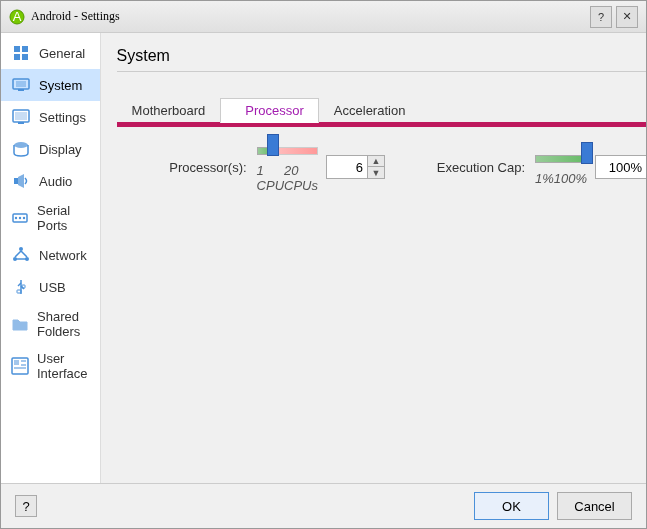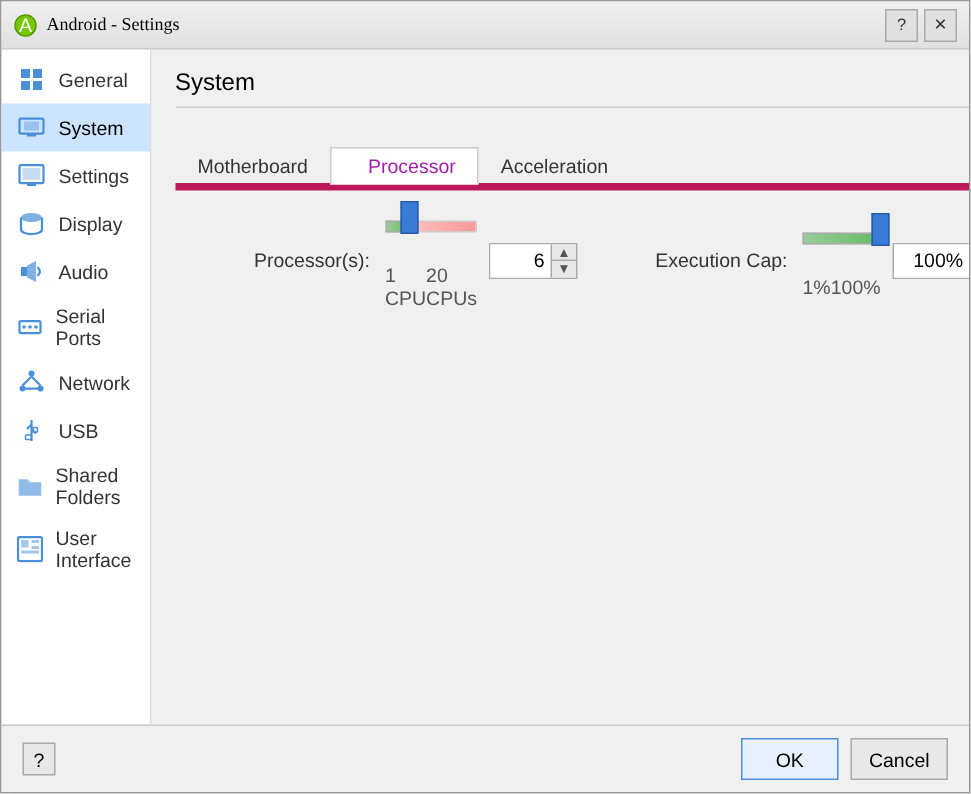--- a/index.html
+++ b/index.html
@@ -23,34 +23,34 @@
     .tab.active { border-color: #ccc; border-bottom: 1px solid #fff; background: #fff; color: #a21caf; padding-left: 24px; }
     .settings-grid { display: flex; flex-direction: row; gap: 10px; }
     .setting-row { display: flex; align-items: center; gap: 10px; }
     .setting-label { width: 130px; text-align: right; color: #333; flex-shrink: 0; }
     .setting-control { flex: 1; display: flex; align-items: center; gap: 8px; }
     .slider-container { flex: 1; display: flex; flex-direction: column; }
     .slider-track { position: relative; height: 20px; display: flex; align-items: center; }
     .slider-red { background: linear-gradient(to right, #ffcccc, #ff9999); position: absolute; left: 0; right: 0; top: 6px; height: 8px; border: 1px solid #ccc; }
     .slider-green { position: absolute; top: 6px; height: 8px; background: linear-gradient(to right, #99cc99, #66bb66); border: 1px solid #aaa; }
     .slider-thumb { position: absolute; width: 12px; height: 22px; background: #3a7bd5; border: 1px solid #2a5aaa; cursor: pointer; z-index: 2; transform: translateX(-50%); top: -7px; }
-    .slider-marks { display: flex; justify-content: center; font-size: 11px; color: #555; margin-top: 15px; }
+    .slider-marks { display: flex; justify-content: center; font-size: 11px; color: #555; margin-top: 2px; font-style: italic; }
     .spin-box { display: flex; border: 1px solid #aaa; background: #fff; }
     .spin-input { width: 40px; border: none; outline: none; padding: 1px 4px; font-size: 13px; text-align: right; }
     .spin-buttons { display: flex; flex-direction: column; border-left: 1px solid #aaa; }
     .spin-btn { width: 16px; height: 11px; background: #e8e8e8; border: none; cursor: pointer; font-size: 9px; display: flex; align-items: center; justify-content: center; color: #555; }
     .spin-btn:first-child { border-bottom: 1px solid #aaa; }
     .features-row { display: flex; align-items: flex-start; gap: 10px; }
     .features-label { width: 130px; text-align: right; color: #333; flex-shrink: 0; padding-top: 2px; }
     .features-checkboxes { display: flex; flex-direction: column; gap: 6px; }
     .checkbox-row { display: flex; align-items: center; gap: 6px; }
     .checkbox-row input[type=checkbox] { cursor: pointer; }
     .checkbox-row.disabled { color: #aaa; }
     .footer { border-top: 1px solid #ccc; padding: 8px 14px; display: flex; justify-content: flex-end; gap: 8px; align-items: center; background: #f0f0f0; }
-    .footer-btn { width: 65px; height: 28px; border: 1px solid #aaa; background: #e8e8e8; cursor: pointer; font-size: 13px; display: flex; align-items: center; justify-content: center; }
+    .footer-btn { width: 75px; height: 28px; border: 1px solid #aaa; background: #e8e8e8; cursor: pointer; font-size: 13px; display: flex; align-items: center; justify-content: center; }
     .footer-btn.primary { border-color: #4a90d9; background: #e8f0fb; }
     .help-btn { width: 22px; height: 22px; border: 1px solid #aaa; background: #e8e8e8; cursor: pointer; display: flex; align-items: center; justify-content: center; font-size: 13px; margin-right: auto; }
   </style>
 </head>
 <body>
 
 <div class="window">
 
   <div class="title-bar">
     <div class="title-bar-icon">

